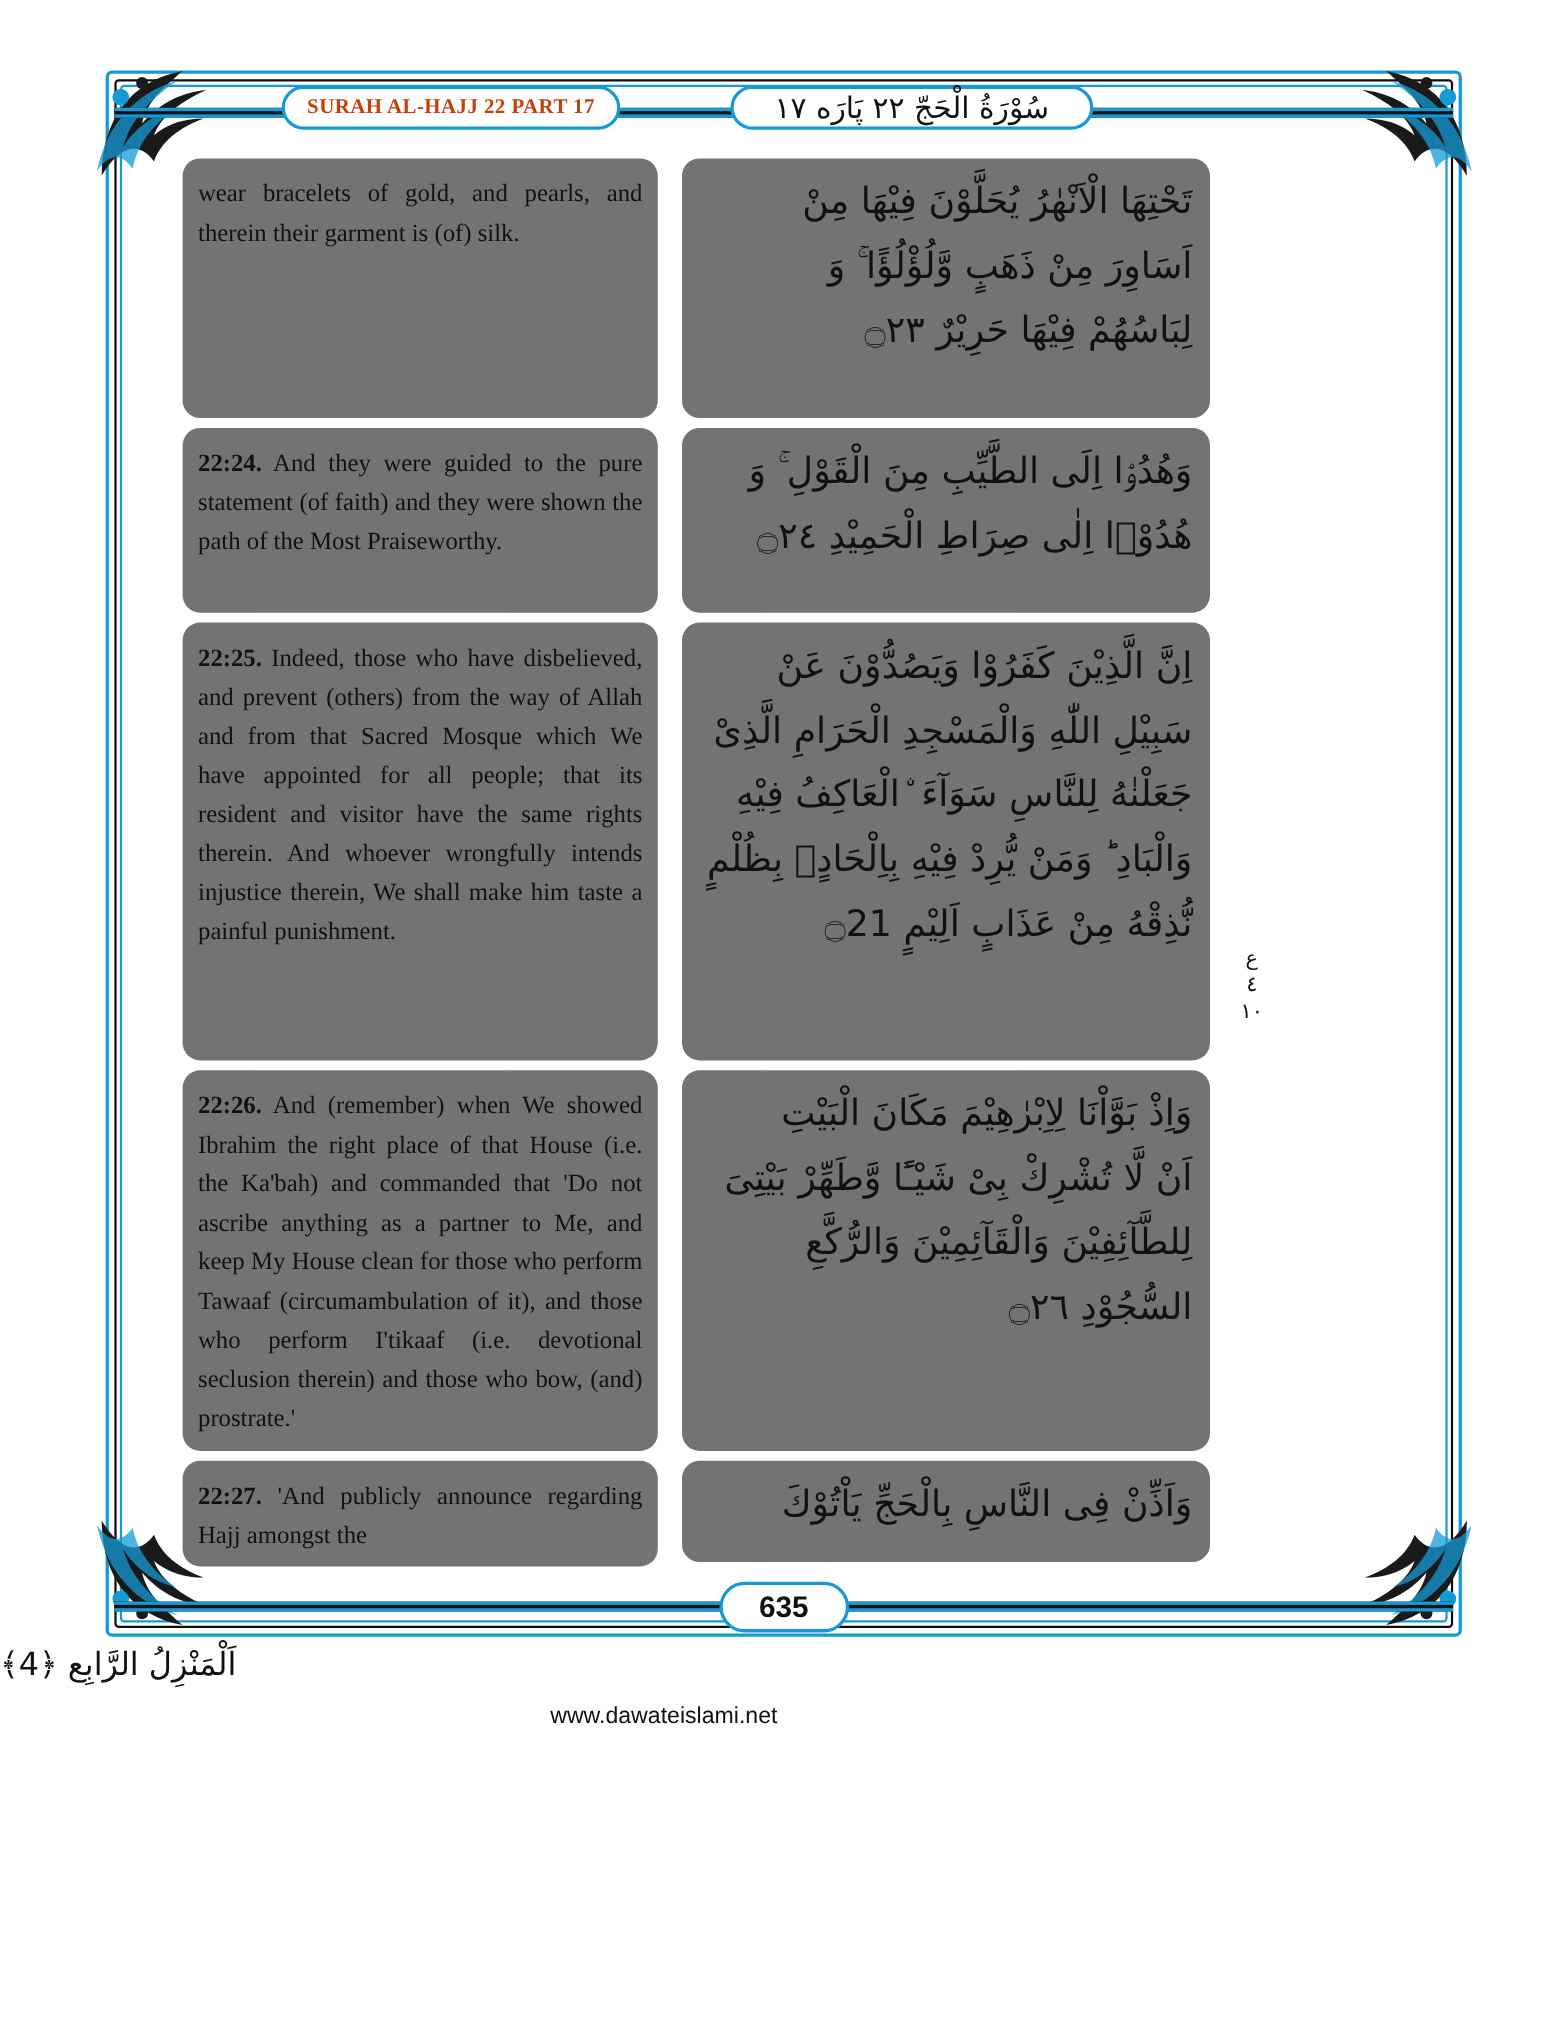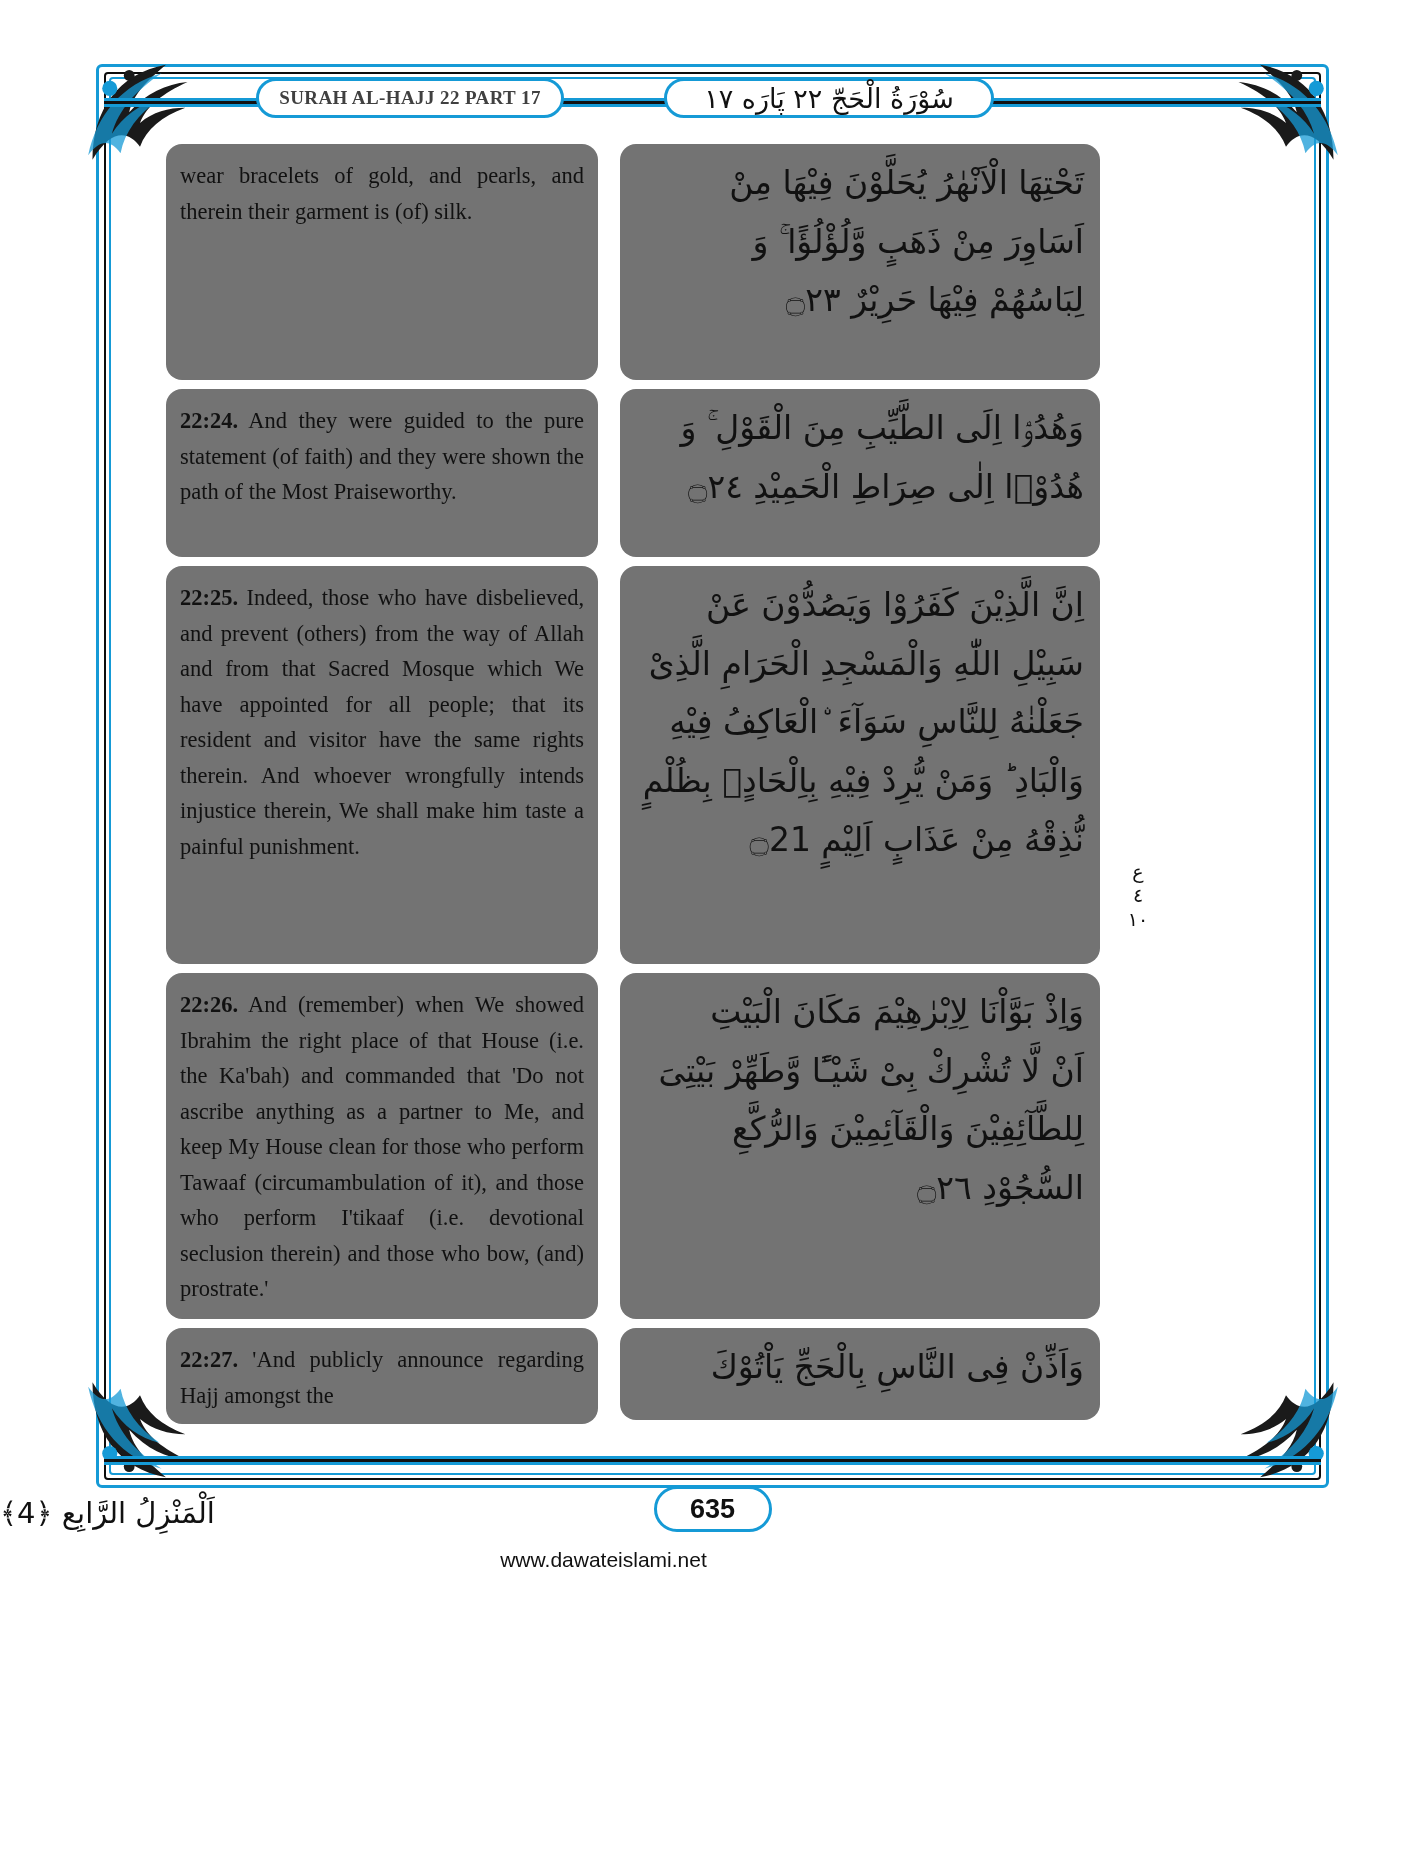--- a/index.html
+++ b/index.html
@@ -47,21 +47,21 @@
   .hdr-pill{
     position:absolute;top:0;height:40px;background:#fff;
     border:3px solid #159ad6;border-radius:22px;
     display:flex;align-items:center;justify-content:center;
     box-sizing:border-box;
   }
   .hdr-pill-en{left:152px;width:308px;}
   .hdr-pill-ar{left:560px;width:330px;}
   .hdr-en-text{
     font-family:"Liberation Serif",serif;
-    font-weight:bold;font-size:19px;letter-spacing:.4px;color:#404040;
+    font-weight:bold;font-size:19px;letter-spacing:.4px;color:#c2410c;
     white-space:nowrap;
   }
   .hdr-ar-text{
     font-size:27px;color:#111;direction:rtl;white-space:nowrap;
     font-family:"DejaVu Sans",sans-serif;line-height:1;
   }
 
   
   .content{
     position:absolute;left:166px;top:144px;width:1078px;height:1280px;
@@ -116,21 +116,20 @@
   .footer-rule{
     position:absolute;left:0;top:16px;width:100%;height:9px;background:#111;
     border-top:3px solid #159ad6;border-bottom:3px solid #159ad6;
     box-sizing:border-box;
   }
   .page-pill{
     position:absolute;left:50%;transform:translateX(-50%);top:-2px;
     width:118px;height:46px;background:#fff;border:3px solid #159ad6;
     border-radius:24px;display:flex;align-items:center;justify-content:center;
     box-sizing:border-box;
-    margin-top:48px;
   }
   .page-pill span{font-family:"Liberation Sans",sans-serif;font-weight:bold;font-size:27px;color:#111;}
 
   .manzil{
     position:absolute;left:0;top:1496px;width:1425px;text-align:left;
     font-family:"DejaVu Sans",sans-serif;font-size:29px;color:#111;direction:rtl;
   }
   .site{
     position:absolute;left:0;top:1548px;width:1207px;text-align:center;
     font-family:"Liberation Sans",sans-serif;font-size:21px;color:#111;

